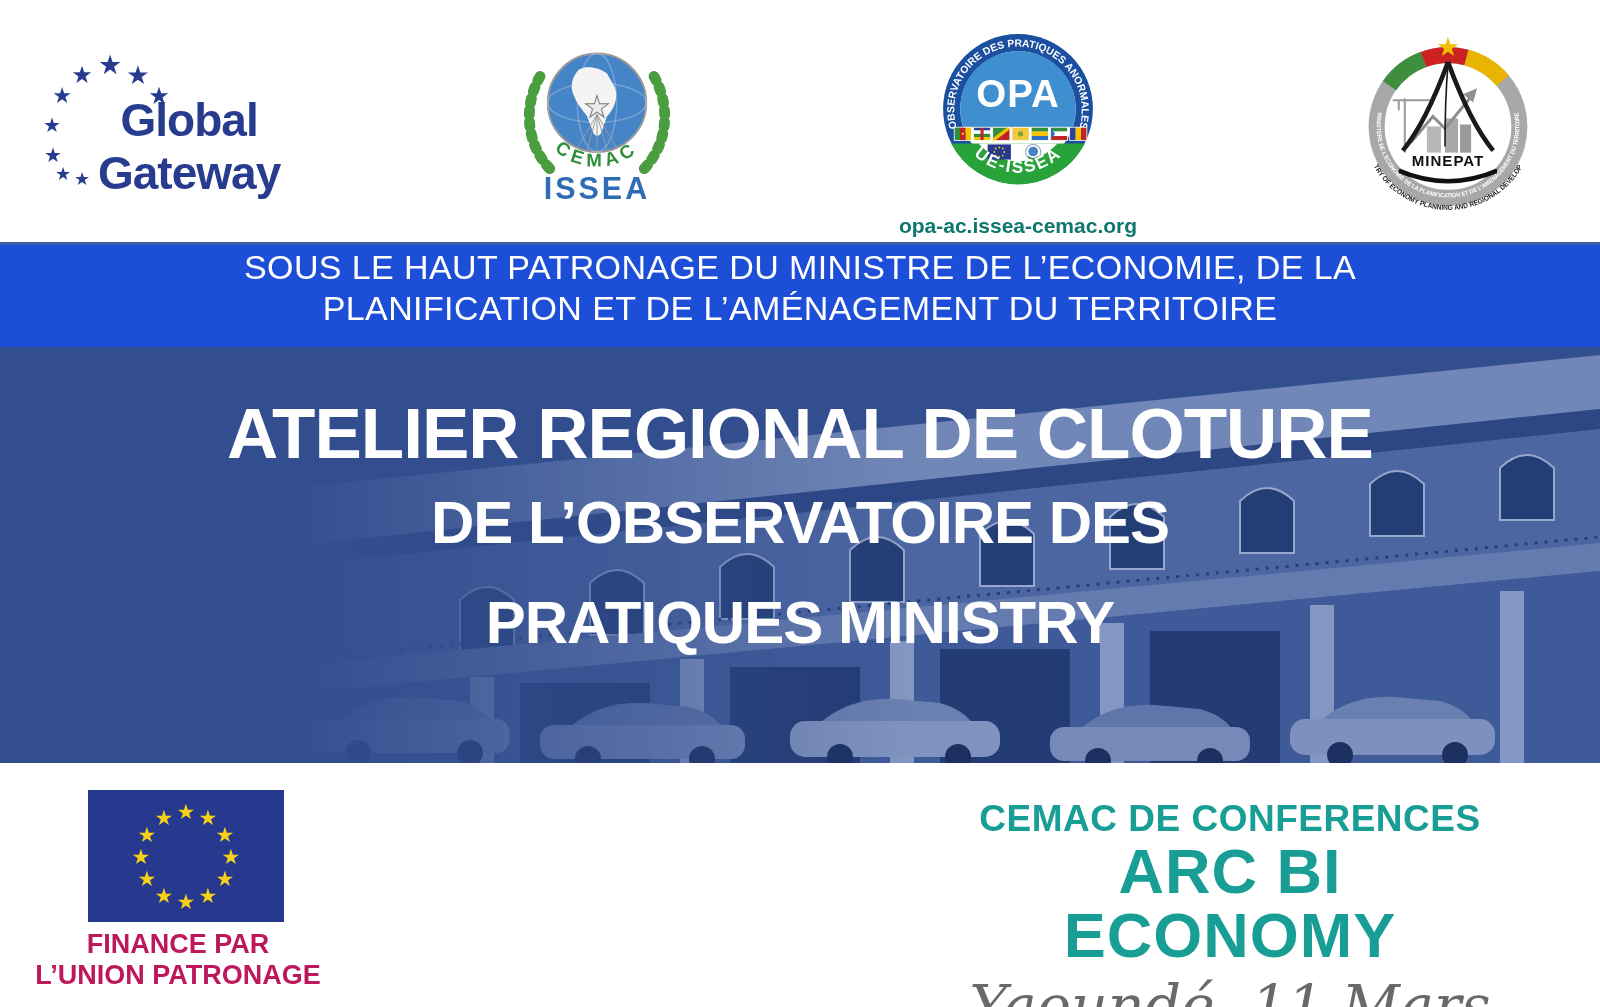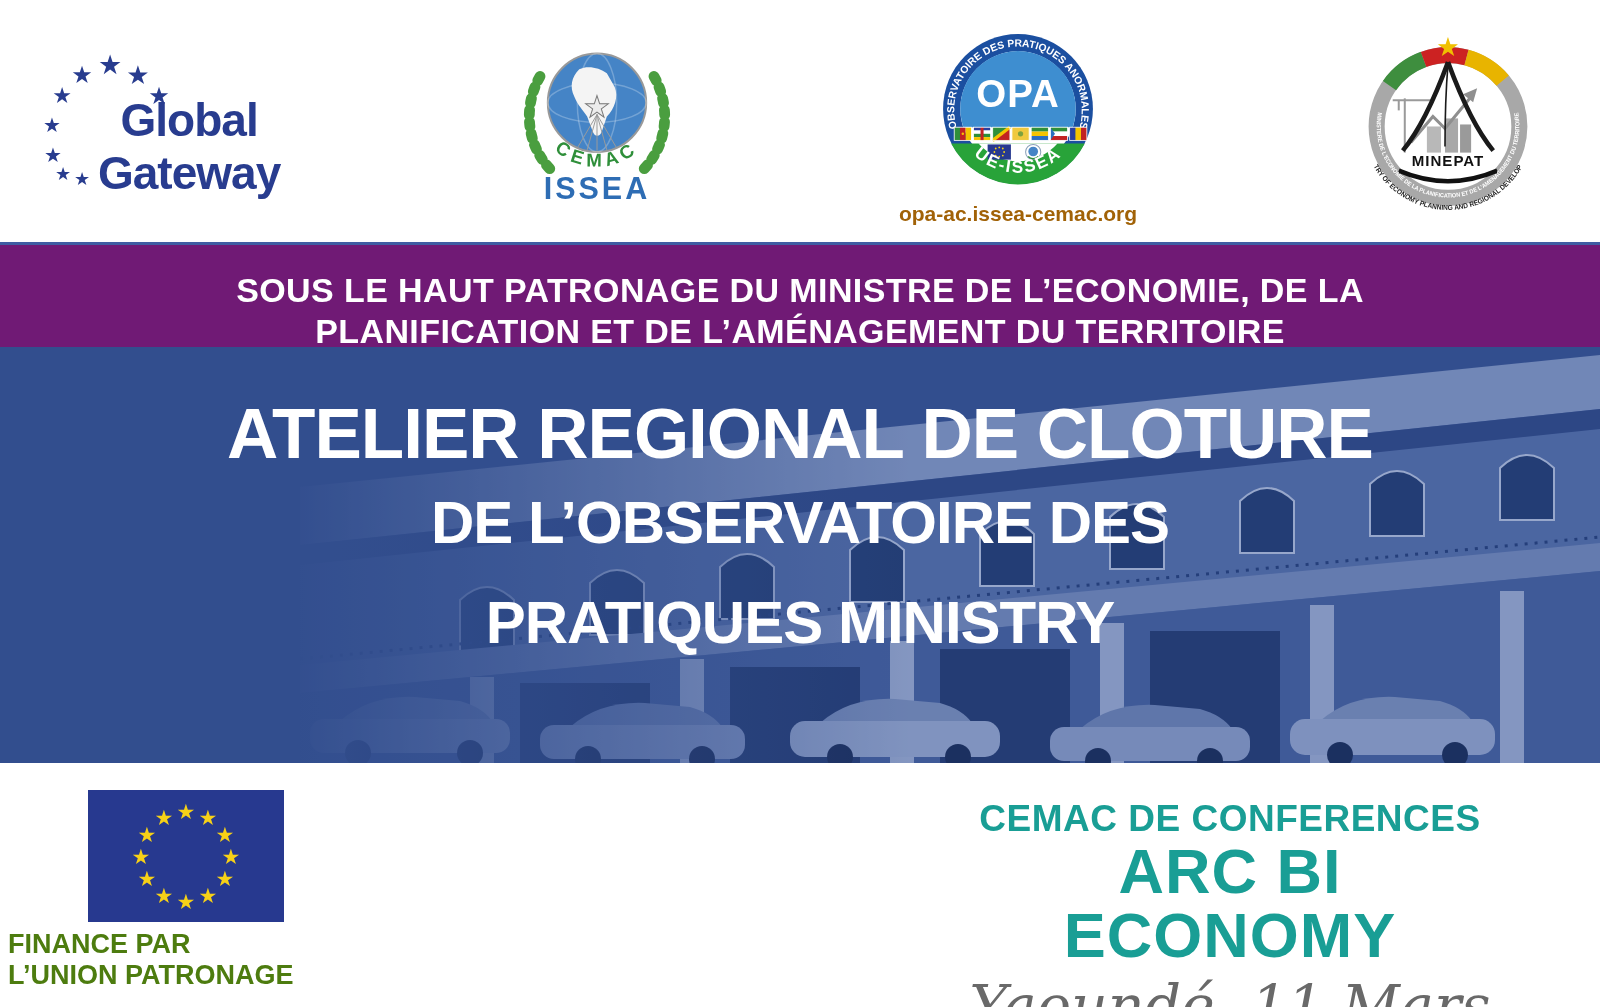--- a/index.html
+++ b/index.html
@@ -9,37 +9,37 @@
   }
   
   .header{position:absolute;left:0;top:0;width:1600px;height:242px;background:#fff;}
   .gg{position:absolute;left:42px;top:46px;width:310px;height:165px;text-align:center;}
   .gg .star{position:absolute;color:#283c8f;transform:translate(-50%,-50%);line-height:1;}
   .star::before{content:"★";}
   .gg-text{position:absolute;left:56px;top:48px;font-weight:bold;font-size:46px;line-height:53px;color:#283c8f;letter-spacing:-1px;}
   .issea-block{position:absolute;left:462px;top:24px;width:270px;text-align:center;}
   .issea-caption{font-weight:bold;font-size:21px;line-height:25px;color:#1c3f94;letter-spacing:.3px;}
   .opa-block{position:absolute;left:868px;top:30px;width:300px;text-align:center;}
-  .opa-site{font-weight:bold;font-size:21px;color:#a16207;margin:8px 0 0 0;}
+  .opa-site{font-weight:bold;font-size:21px;color:#0f766e;margin:20px 0 0 0;}
   .minepat-block{position:absolute;left:1348px;top:34px;width:200px;text-align:center;}
   
-  .banner{position:absolute;left:0;top:242px;width:1600px;height:105px;background:#701a75;
-    border-top:3px solid #3f5ca2;box-sizing:border-box;text-align:center;color:#fff;font-weight:bold;padding-top:25px;}
+  .banner{position:absolute;left:0;top:242px;width:1600px;height:105px;background:#1d4ed8;
+    border-top:3px solid #3f5ca2;box-sizing:border-box;text-align:center;color:#fff;font-weight:normal;padding-top:2px;}
   .banner-line{font-size:34px;line-height:41px;letter-spacing:.4px;}
   
   .hero{position:absolute;left:0;top:347px;width:1600px;height:480px;background:#0c4a6e;overflow:hidden;}
   .hero svg.bg{position:absolute;left:0;top:0;display:block;}
   .hero-title{position:relative;z-index:2;text-align:center;color:#ffffff;font-weight:bold;padding-top:48px;}
   .ht1{font-size:71px;line-height:78px;letter-spacing:-1px;}
   .ht23{font-size:60px;line-height:100px;letter-spacing:-1px;}
   
   .footer{position:absolute;left:0;top:763px;width:1600px;height:244px;background:#fff;}
   .euflag{position:absolute;left:88px;top:27px;width:196px;height:132px;background:#27398f;}
   .euflag .star{position:absolute;color:#f7d117;font-size:21px;transform:translate(-50%,-50%);line-height:1;}
-  .eu-text{position:absolute;left:8px;top:166px;width:356px;text-align:left;color:#4d7c0f;font-weight:bold;font-size:27px;line-height:31px;}
+  .eu-text{position:absolute;left:0;top:166px;width:356px;text-align:center;color:#be185d;font-weight:bold;font-size:27px;line-height:31px;}
   .venue{position:absolute;left:955px;top:36px;width:550px;text-align:center;color:#199e95;font-weight:bold;}
   .venue-hall{font-size:37px;line-height:40px;letter-spacing:.5px;}
   .venue-name{font-size:63px;line-height:64px;letter-spacing:1px;}
   .venue-date{font-family:"DejaVu Serif",serif;font-style:italic;font-weight:normal;color:#696969;font-size:57px;line-height:66px;margin-top:6px;}
 </style>
 </head>
 <body>
 
 <div class="header">
 

